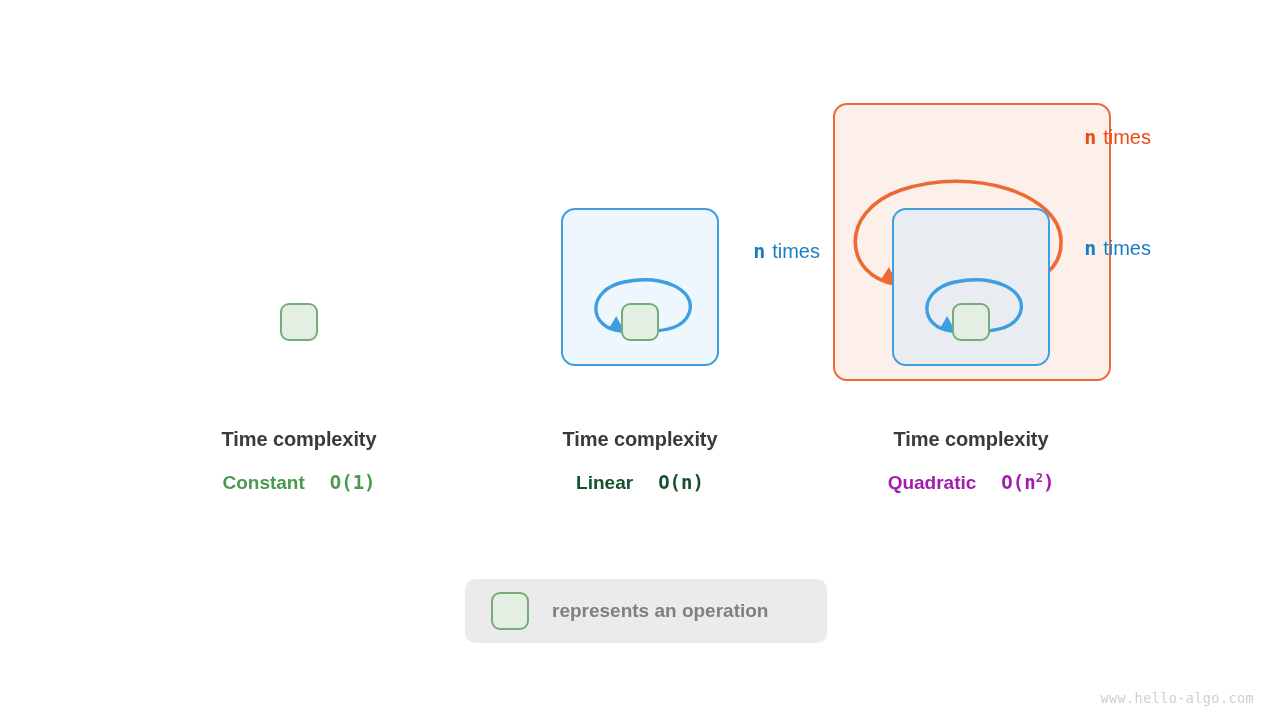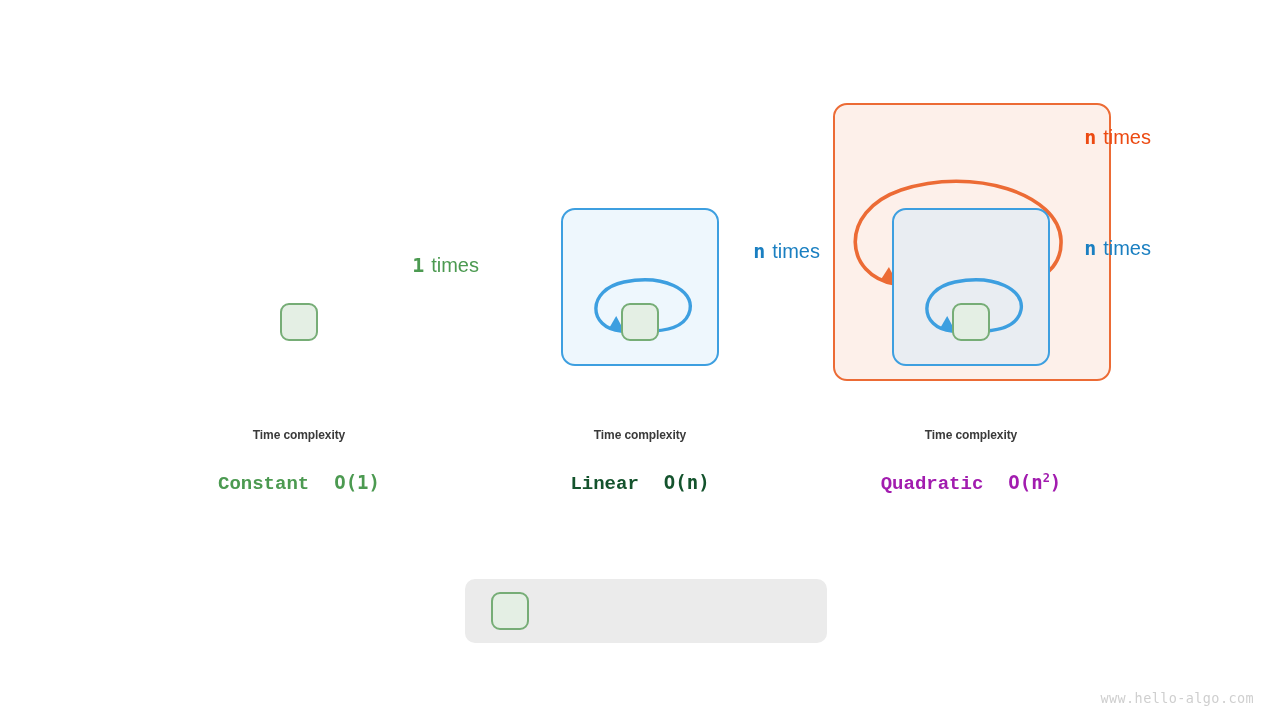--- a/index.html
+++ b/index.html
@@ -112,36 +112,36 @@
     height: 128px;
   }
 
   
   .caption-title {
     position: absolute;
     width: 100%;
     left: 0;
     top: 428px;
     text-align: center;
-    font-size: 12px;
+    font-size: 20px;
     font-weight: bold;
     color: #3a3a3a;
     letter-spacing: -0.1px;
   }
   .caption-value {
     position: absolute;
     width: 100%;
     left: 0;
     top: 473px;
     text-align: center;
     white-space: nowrap;
     line-height: 1;
   }
   .caption-value .name {
-    font-family: Liberation Mono, monospace;
+    font-family: Liberation Sans, sans-serif;
     font-weight: bold;
     font-size: 19px;
     text-align: center;
   }
   .caption-value .bigo {
     font-family: "DejaVu Sans Mono", "Liberation Mono", monospace;
     font-weight: bold;
     font-size: 19px;
     margin-left: 25px;
   }
@@ -195,23 +195,20 @@
     letter-spacing: 0.4px;
   }
 </style>
 </head>
 <body>
 
 <div class="stage">
 
   <div class="column" id="col-constant">
 
-    <div class="times-label" id="times-constant">
-      <span class="sym">1</span><span class="word">times</span>
-    </div>
 
     <div class="op-box" id="op-constant"></div>
 
     <div class="caption-title">Time complexity</div>
 
     <div class="caption-value" id="cap-constant">
       <span class="name">Constant</span><span class="bigo">O(1)</span>
     </div>
   </div>
 
@@ -265,17 +262,18 @@
 
     <div class="caption-title">Time complexity</div>
 
     <div class="caption-value" id="cap-quadratic">
       <span class="name">Quadratic</span><span class="bigo"><span>O(n</span><sup>2</sup><span>)</span></span>
     </div>
   </div>
 
   <div id="legend">
     <div id="legend-swatch"></div>
+    <div id="legend-text">represents an operation</div>
   </div>
 
   <div id="watermark">www.hello-algo.com</div>
 
 </div>
 
 </body></html>

